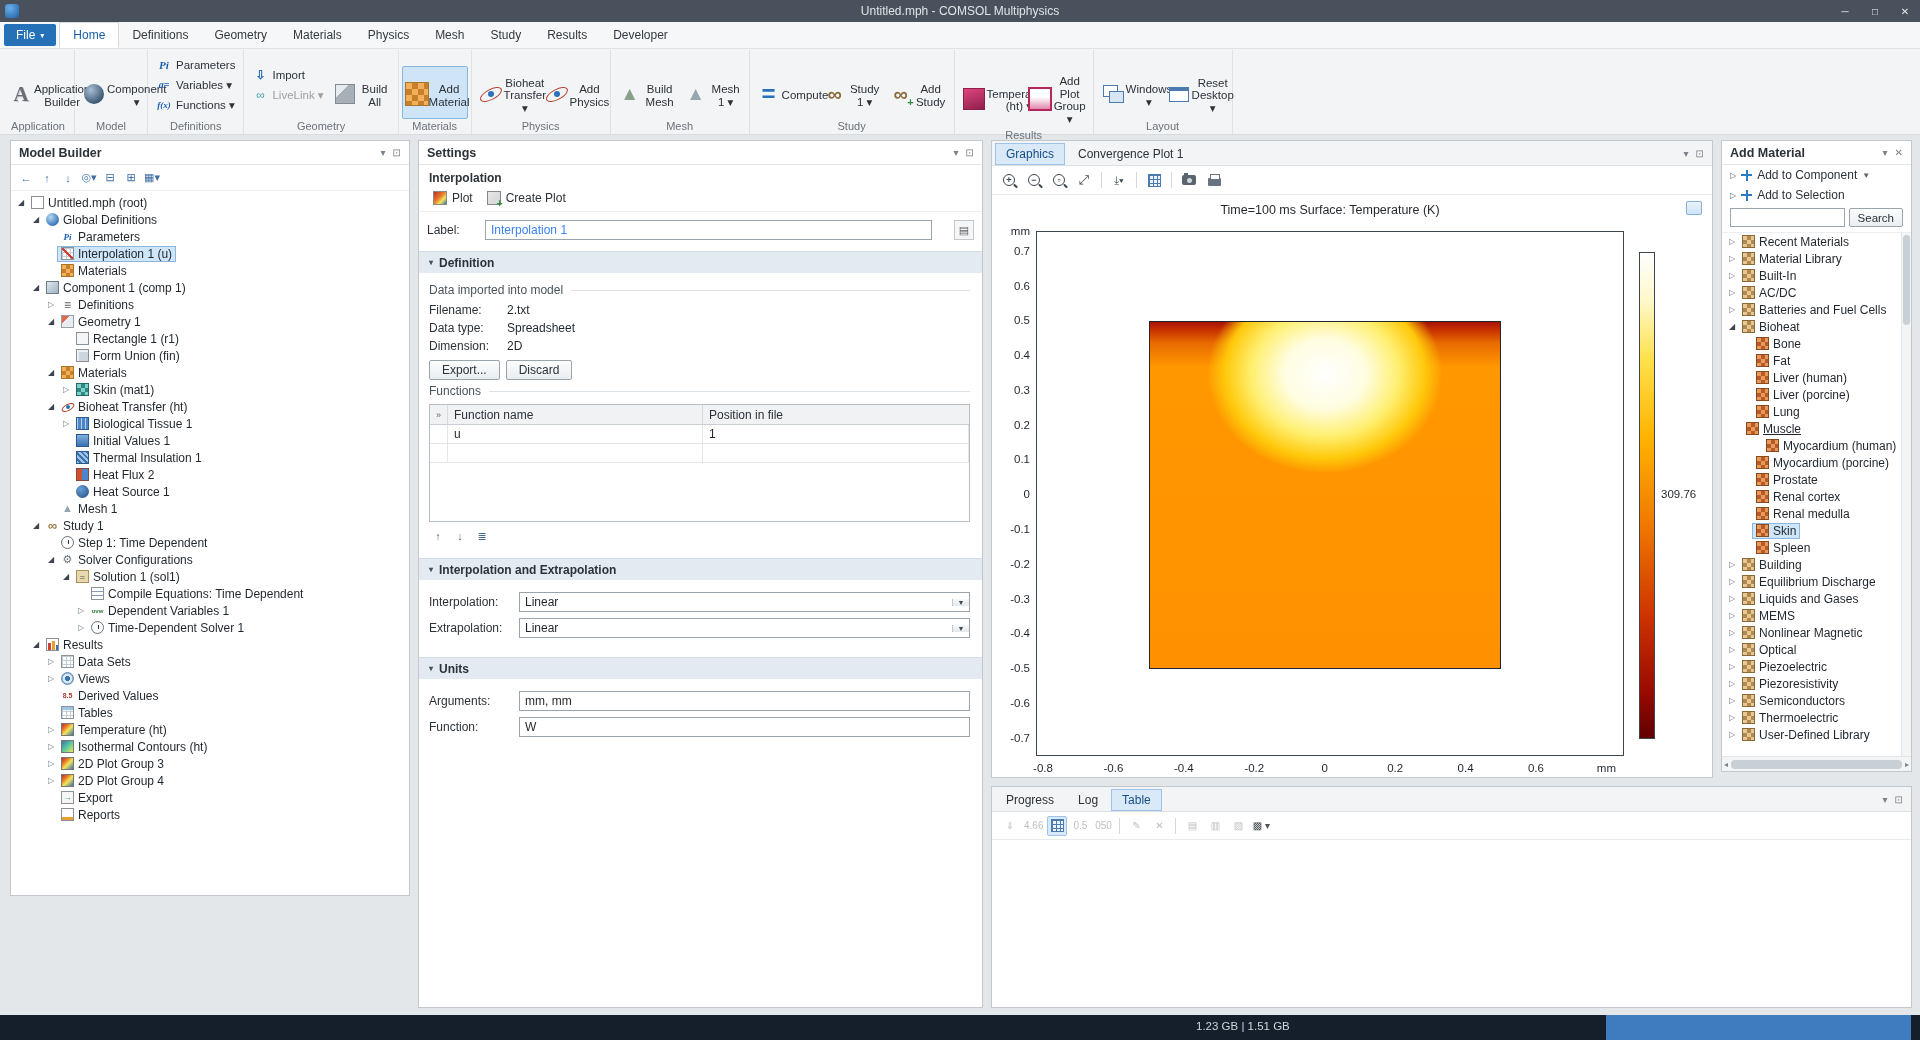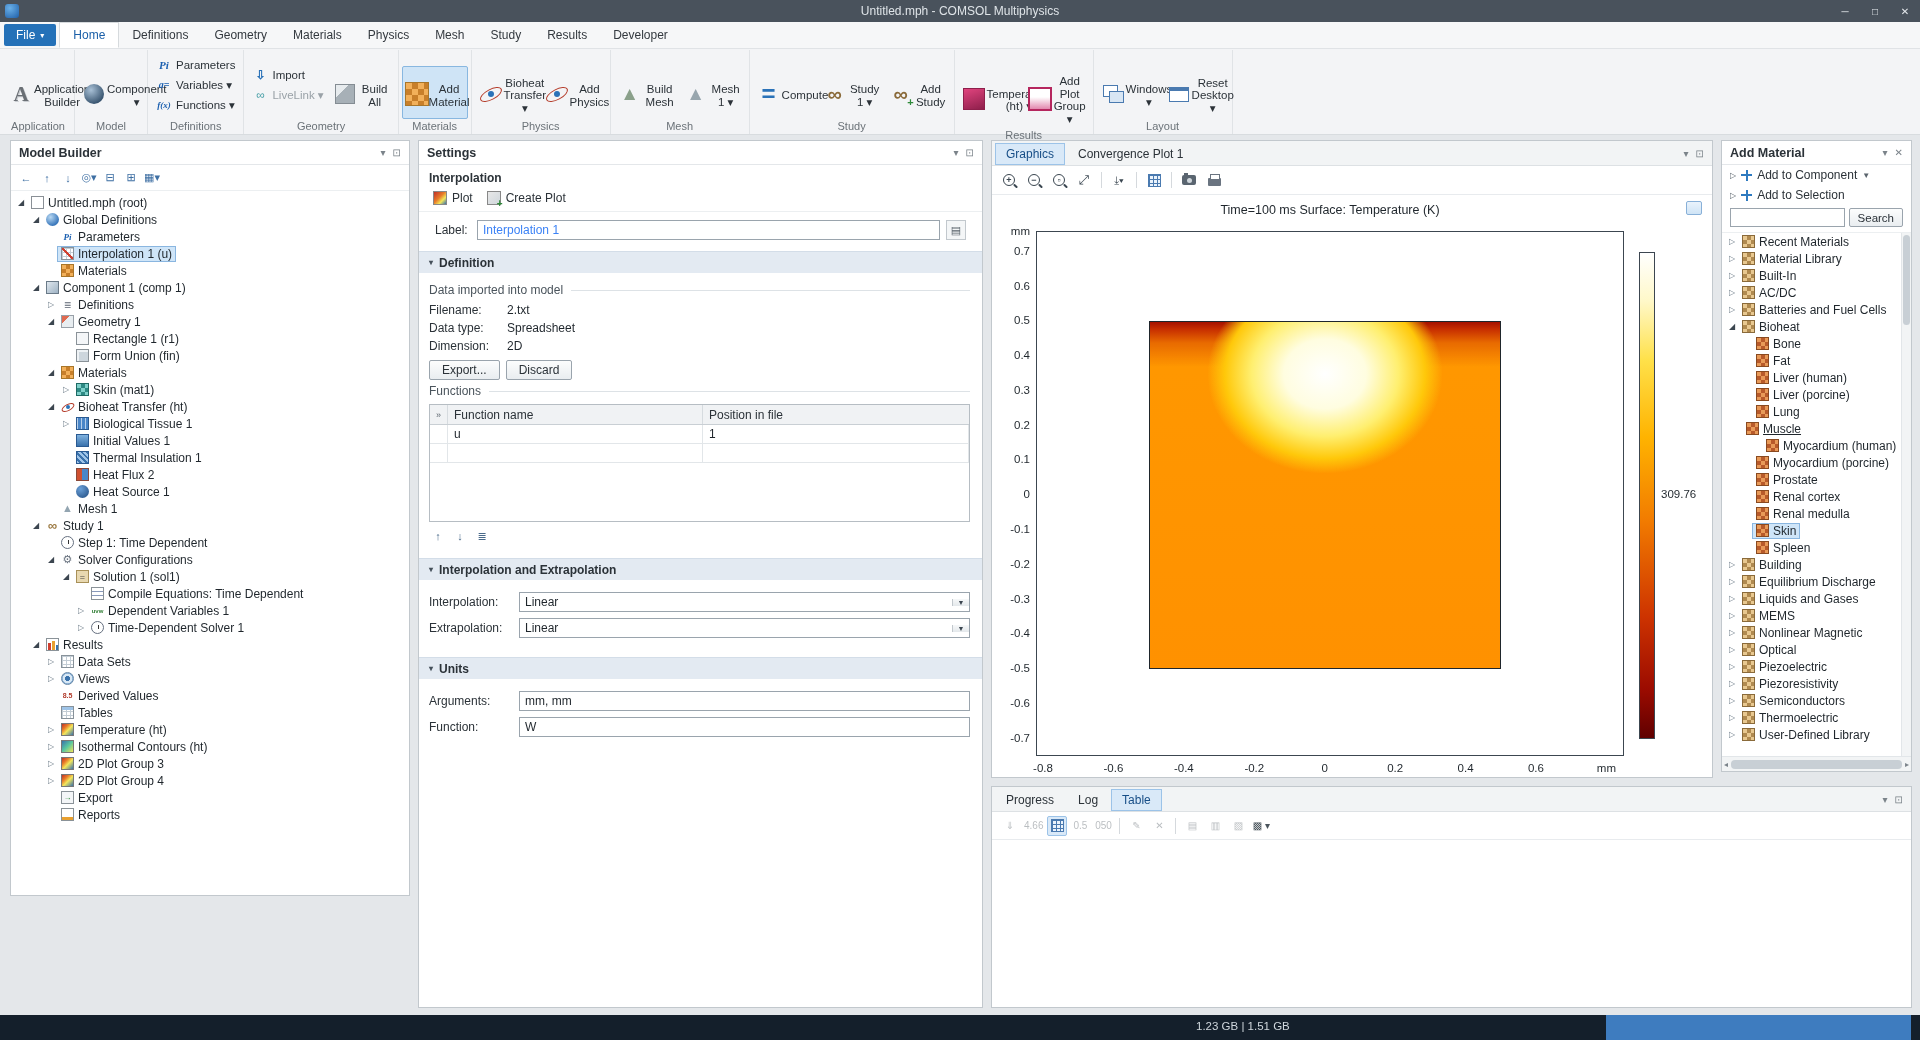--- a/index.html
+++ b/index.html
@@ -118,21 +118,21 @@
 
   
   #settings-panel{left:418px;top:140px;width:565px;height:868px;}
   .s-sub{padding:6px 10px 2px;font-weight:bold;color:#2b3238;}
   .s-toolbar{display:flex;align-items:center;gap:2px;padding:2px 8px 4px;border-bottom:1px solid #eceff1;}
   .s-tbtn{display:flex;align-items:center;gap:5px;padding:2px 6px;border-radius:2px;color:#2b3238;}
   .ic16{width:14px;height:14px;flex:0 0 auto;position:relative;}
   .plot-ic{background:linear-gradient(135deg,#c03028,#e87a28 45%,#f2e65a 70%,#3a72ac);border:1px solid #888;}
   .createplot-ic{background:linear-gradient(135deg,#e8e8e8,#cfd6db);border:1px solid #888;}
   .createplot-ic::after{content:"+";position:absolute;right:-3px;bottom:-5px;color:#2e8a3a;font-weight:bold;font-size:10px;}
-  .s-label-row{display:flex;align-items:center;gap:6px;padding:8px 16px 6px;}
+  .s-label-row{display:flex;align-items:center;gap:22px;padding:8px 8px 6px;}
   .s-label-row label{width:36px;color:#2b3238;}
   .s-label-row input{flex:1;height:20px;border:1px solid #9aa4ad;padding:0 5px;font-family:"Liberation Sans",sans-serif;font-size:12px;color:#3b82f6;}
   .mini-btn{width:20px;height:20px;border:1px solid #c2c8cd;background:#f4f6f7;display:flex;align-items:center;justify-content:center;color:#5a646c;font-size:11px;}
   .s-sechead{height:22px;display:flex;align-items:center;gap:6px;background:#e3eaf2;padding:0 10px;color:#2b3238;font-weight:bold;border-top:1px solid #d3dde8;margin-top:5px;}
   .s-sechead .tri{font-size:8px;color:#45505a;}
   .s-secbody{padding:6px 12px 8px 10px;}
   .s-group{display:flex;align-items:center;gap:8px;color:#4a545c;margin:4px 0 6px;}
   .s-group .gline{flex:1;height:1px;background:#dde2e6;}
   .def-row{display:flex;margin:4px 0;}
   .def-row .dl{width:78px;color:#2b3238;}

